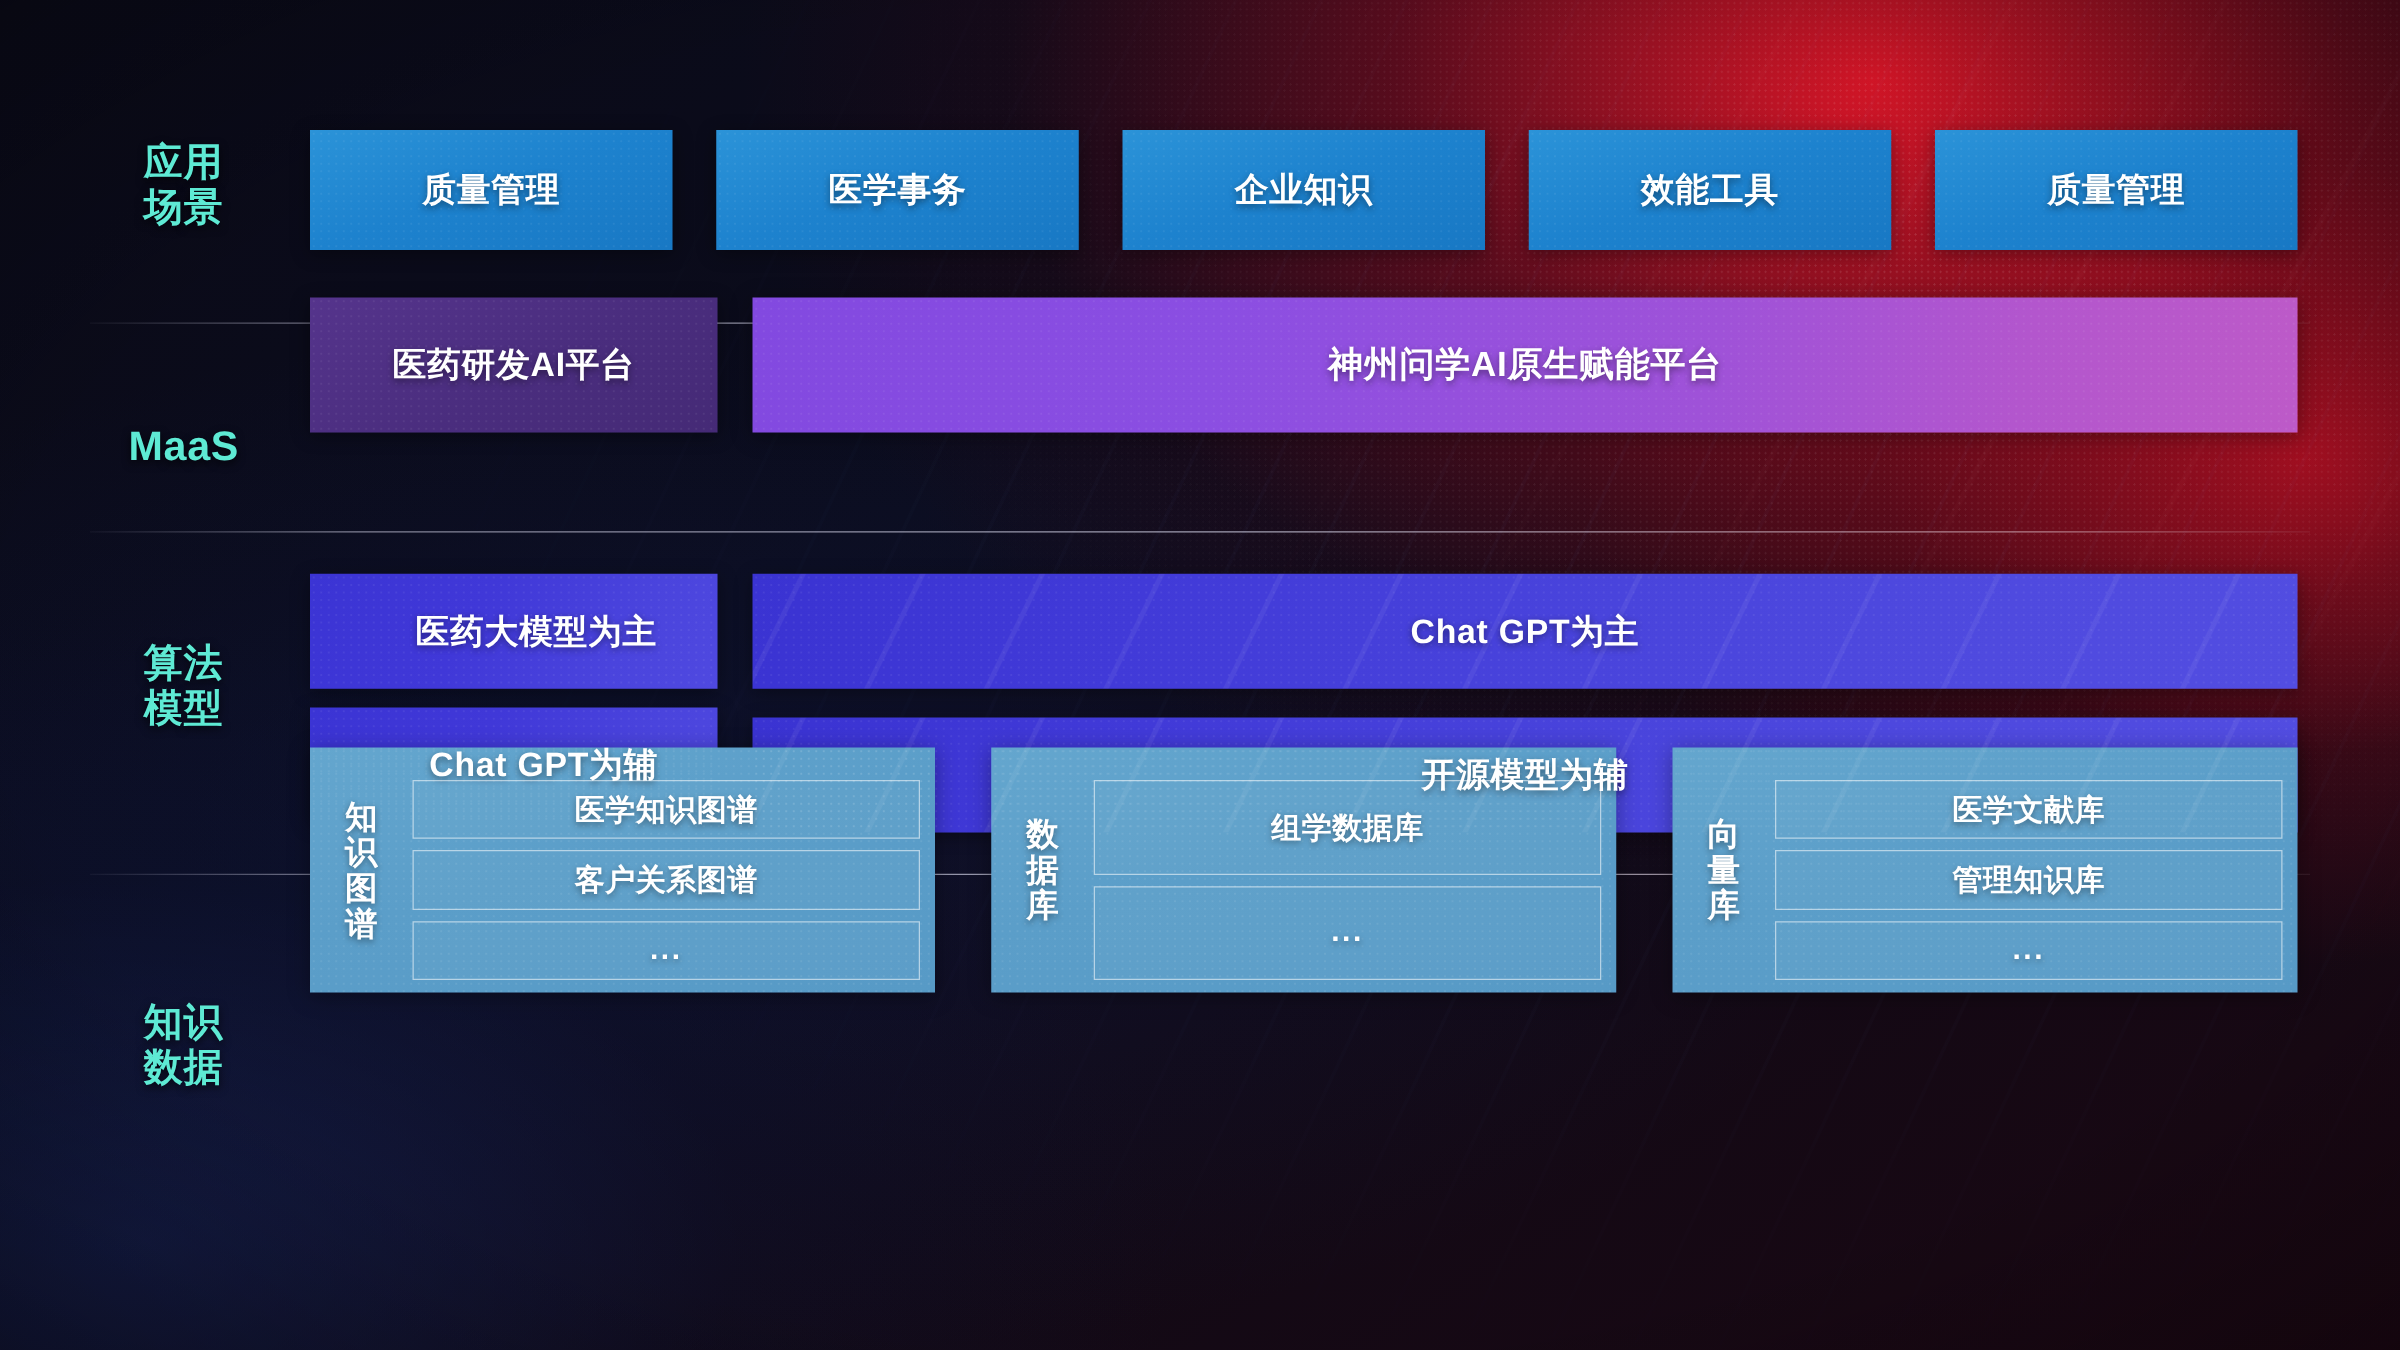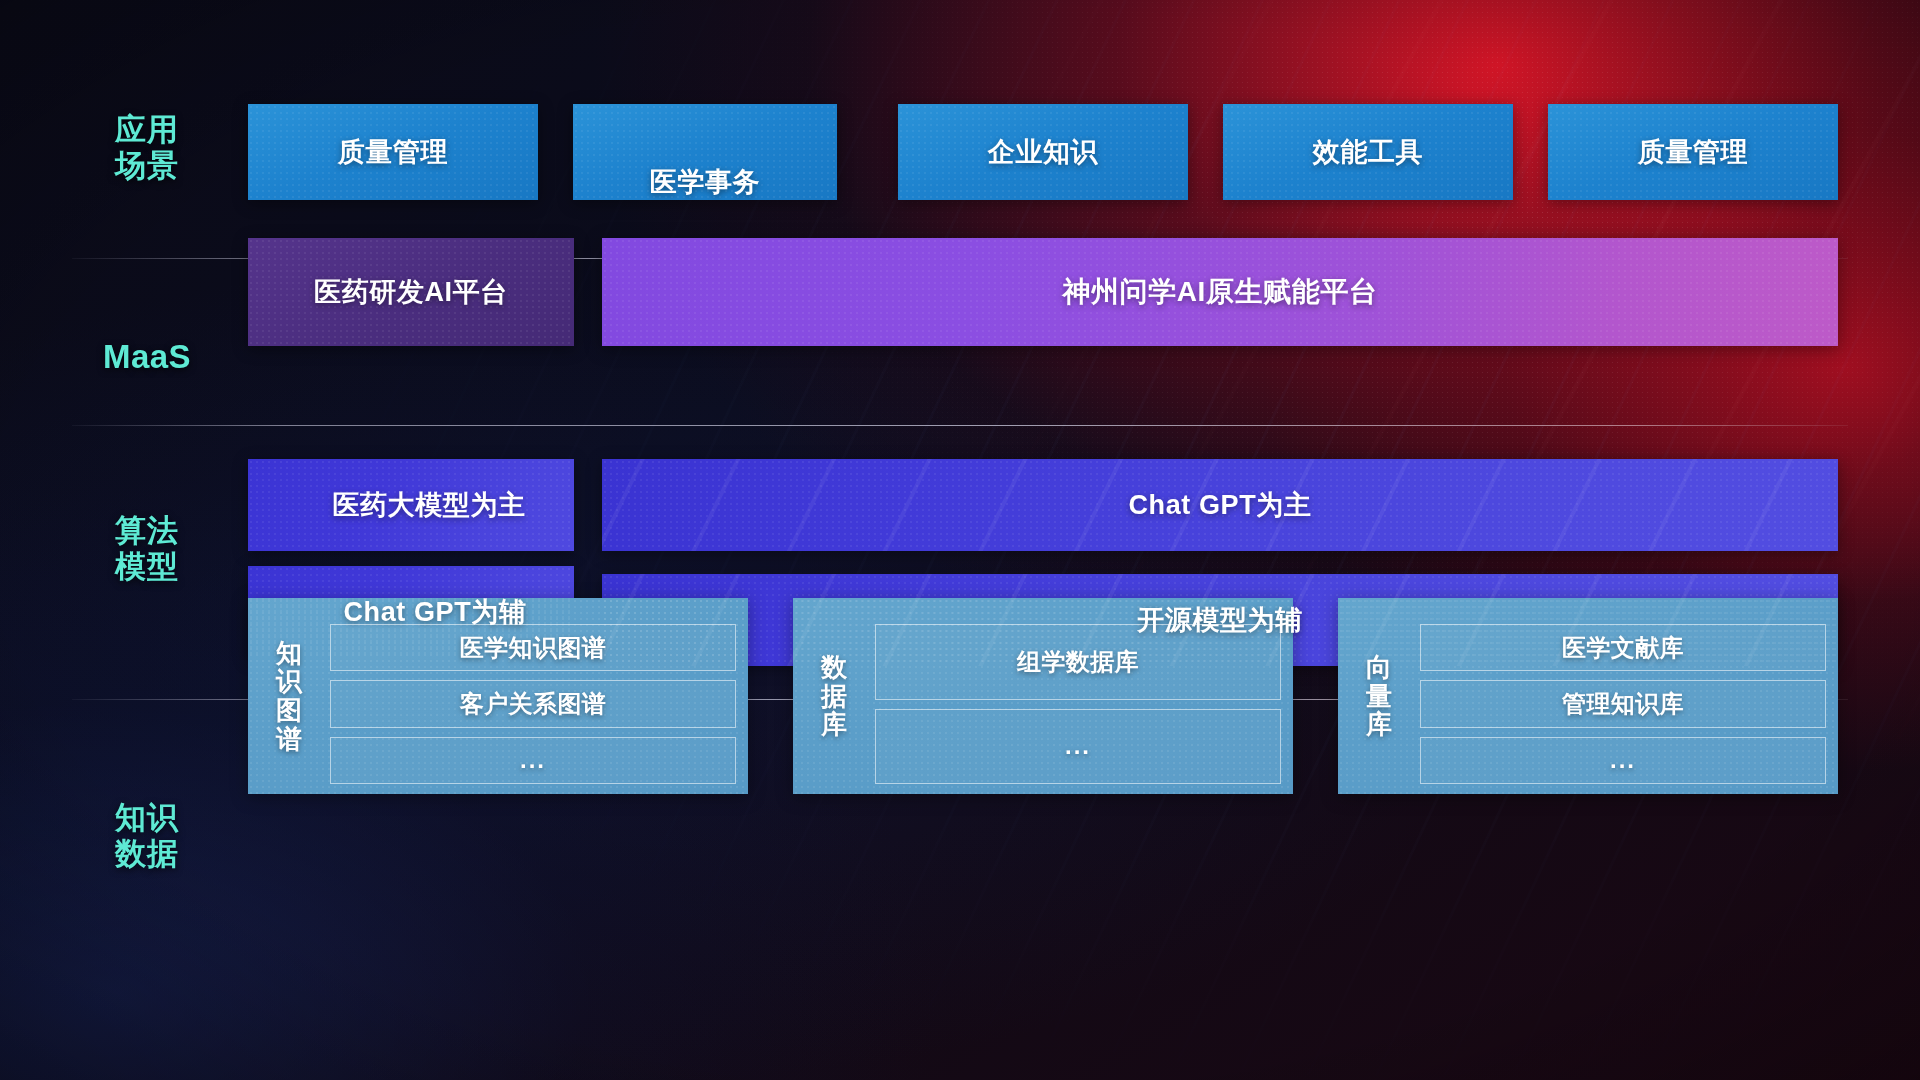--- a/index.html
+++ b/index.html
@@ -203,21 +203,21 @@
 
 <div id="diagram">
 
   <div class="tier">
     <div class="tier-label" style="top:112px;">应用
 场景</div>
 
     <div class="box app-box" style="left:248px;  width:290px;">
       <span class="txt">质量管理</span>
     </div>
-    <div class="box app-box" style="left:573px;  width:264px;align-items:flex-end;">
+    <div class="box app-box" style="left:573px;  width:290px;">
       <span class="txt">医学事务</span>
     </div>
     <div class="box app-box" style="left:898px;  width:290px;">
       <span class="txt">企业知识</span>
     </div>
     <div class="box app-box" style="left:1223px; width:290px;">
       <span class="txt">效能工具</span>
     </div>
     <div class="box app-box" style="left:1548px; width:290px;">
       <span class="txt">质量管理</span>

